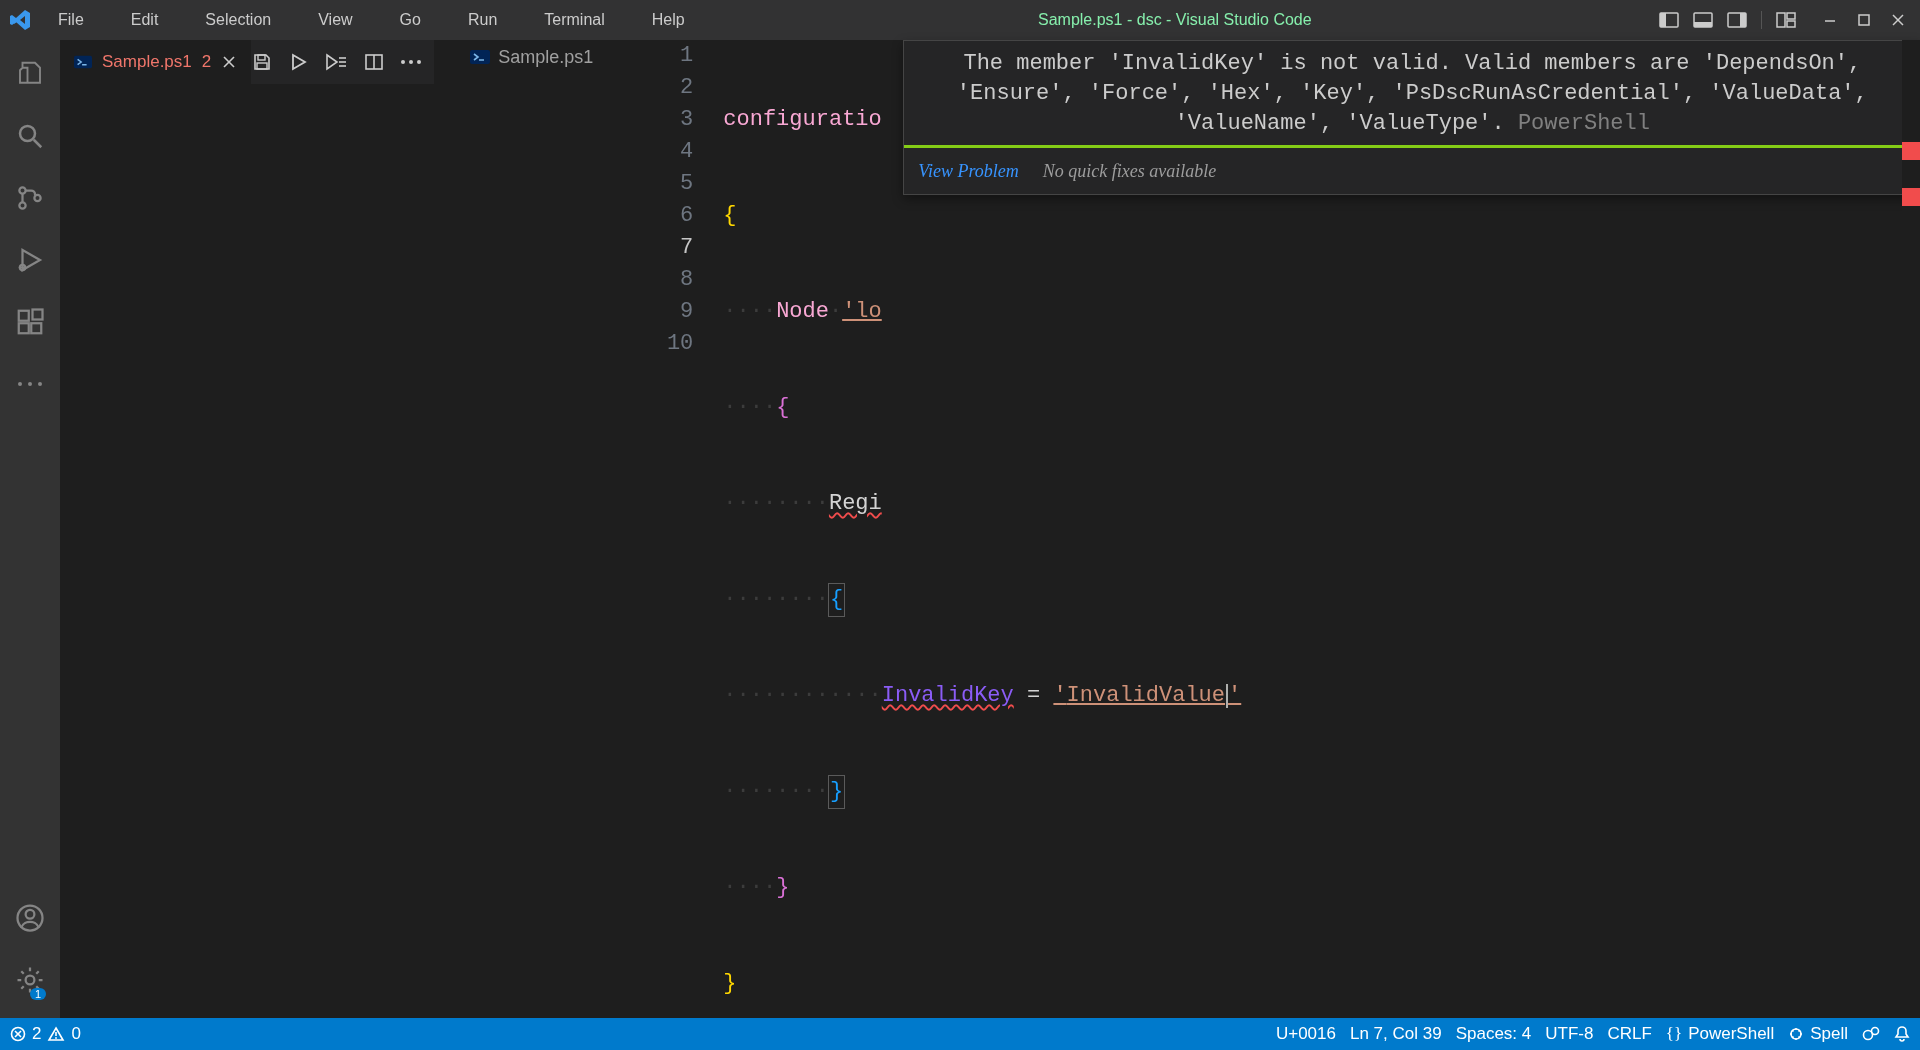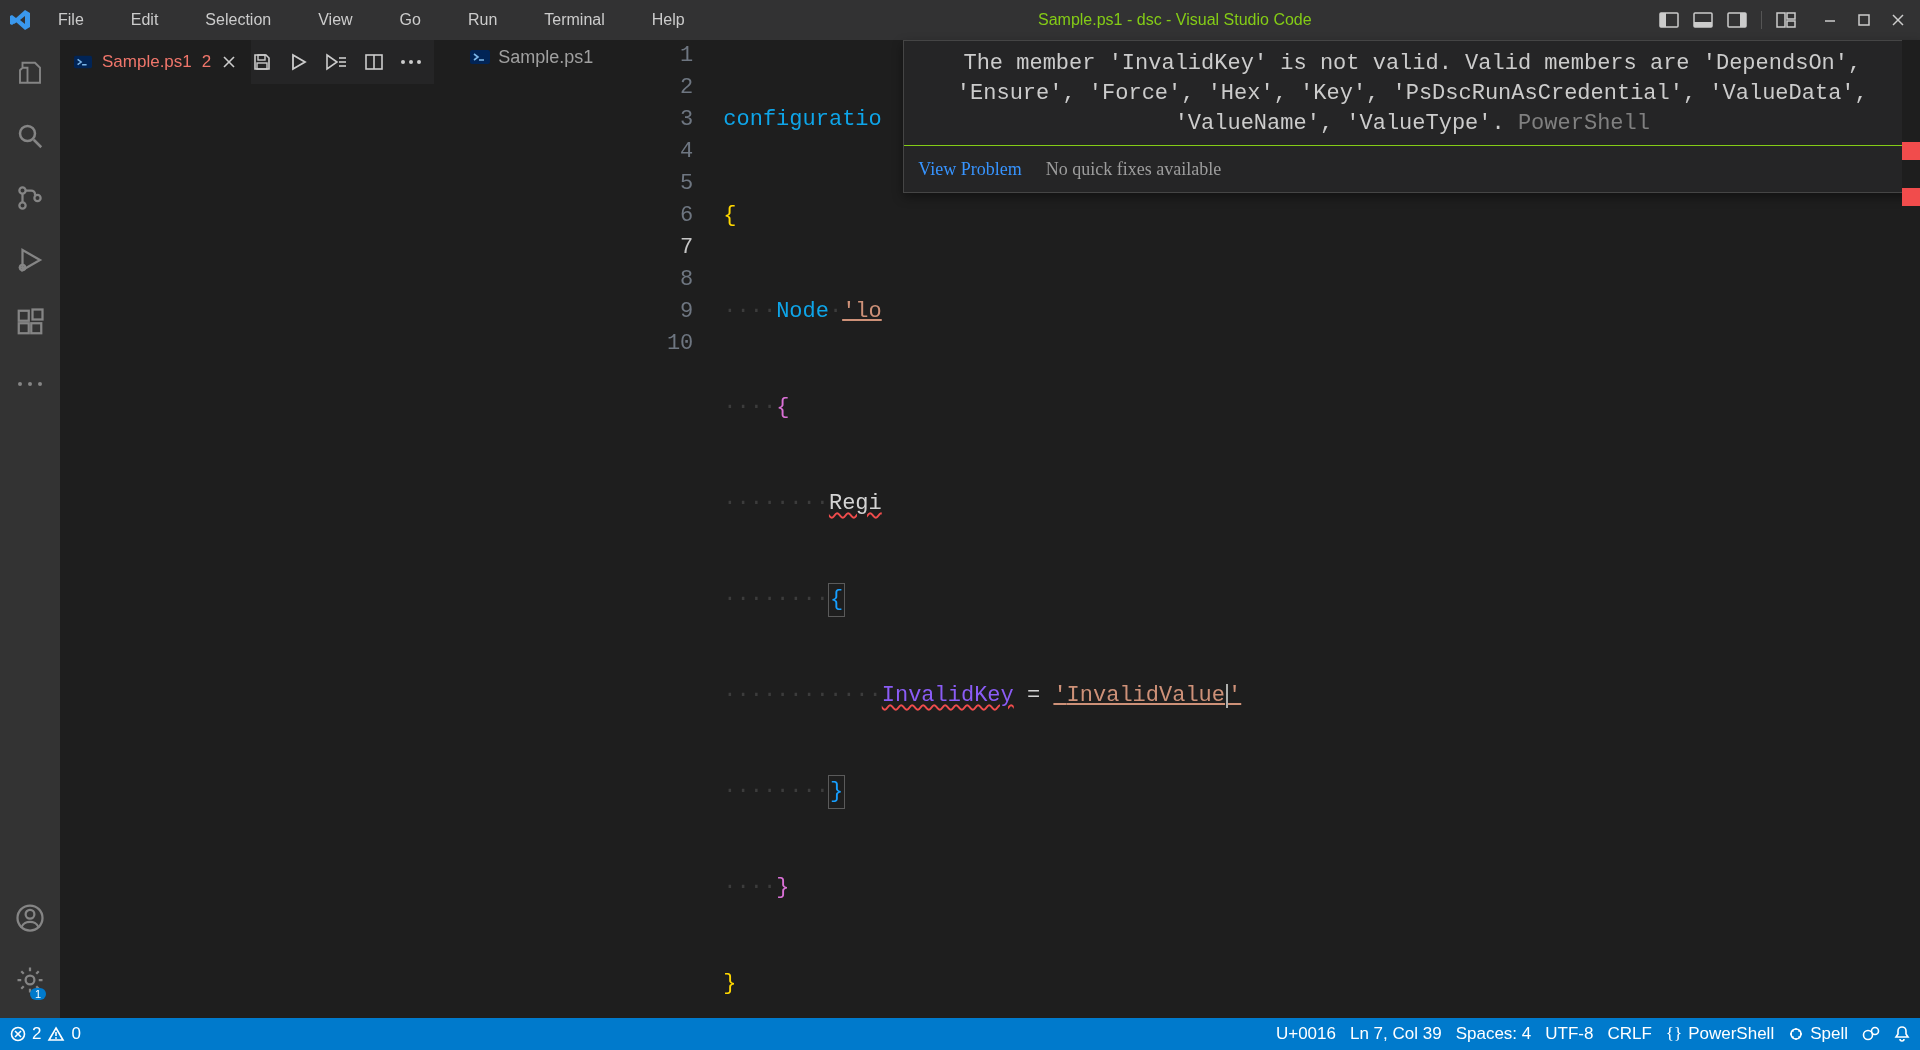--- a/index.html
+++ b/index.html
@@ -20,21 +20,21 @@
   background: #323233;
   display: flex;
   align-items: center;
   padding: 0 8px;
   color: #cccccc;
   font-size: 16px;
 }
 .titlebar .logo { width: 30px; margin-right: 10px; color:#3a98ed; }
 .titlebar .menu { display:flex; gap: 27px; }
 .titlebar .menu span { padding: 4px 10px; cursor:pointer; }
-.titlebar .title { flex: 1; text-align: center; color:#84cc16; }
+.titlebar .title { flex: 1; text-align: center; color:#86efac; }
 .titlebar .win-controls { display:flex; gap:6px; align-items:center; }
 .titlebar .win-controls .icon { width:28px; height:22px; display:flex; align-items:center; justify-content:center; cursor:pointer; color:#cccccc; }
 .titlebar .win-controls .sep { width:1px; height:18px; background:#555; margin:0 4px;}
 
 
 .activitybar {
   position:absolute; left:0; top:40px; bottom:32px; width:60px;
   background:#333333;
   display:flex; flex-direction:column; align-items:center;
   padding-top:10px;
@@ -66,21 +66,21 @@
 
 .breadcrumb { height:34px; background:#1e1e1e; display:flex; align-items:center; padding-left:36px; gap:10px; color:#a0a0a0; font-size:18px; }
 .breadcrumb .file-icon { width:18px; height:18px; }
 
 
 .editor { position:relative; flex:1; font-family: Consolas, "Courier New", monospace; font-size:22px; line-height:32px; }
 .gutter { position:absolute; left:0; top:0; bottom:0; width:120px; text-align:right; color:#6e7681; padding-right:20px; }
 .gutter .ln { height:32px; }
 .code { position:absolute; left:130px; right:0; top:0; bottom:0; white-space:pre; color:#d4d4d4; }
 .code-line { height:32px; display:flex; align-items:center; }
-.tok-keyword { color:#0ea5e9;text-align:center; }
+.tok-keyword { color:#f9a8d4;text-align:center; }
 .tok-brace { color:#ffd700; }
 .tok-brace-pink { color:#da70d6; }
 .tok-brace-blue { color:#179fff; }
 .tok-string { color:#ce9178;text-decoration:underline; }
 .tok-member { color:#8b5cf6; }
 .whitespace-dots { color:#3c3c3c; letter-spacing:0; }
 .squiggle { text-decoration: underline wavy #f14c4c; text-decoration-thickness:1.5px; text-underline-offset:3px;}
 .brace-box { outline:1px solid #5a5a5a; padding:0 1px; }
 .cursor { display:inline-block; width:2px; height:24px; background:#aeafad; vertical-align:middle; margin-left:1px; }
 
@@ -91,21 +91,21 @@
 
 .hover {
   position:absolute; left:310px; top:0px; width:1018px;
   background:#252526; border:1px solid #454545; color:#cccccc;
   font-family: Consolas, "Courier New", monospace; font-size:22px; line-height:30px;
   box-shadow:0 4px 10px rgba(0,0,0,0.4);
   text-align:center;
 }
 .hover .hover-msg { padding:8px 14px 6px; }
 .hover .hover-source { color:#808080; }
-.hover .hover-actions { border-top:1px solid #84cc16; padding:8px 14px; font-family:"Segoe UI"; font-size:18px; display:flex; gap:24px; }
+.hover .hover-actions { border-top:3px solid #84cc16; padding:8px 14px; font-family:"Segoe UI"; font-size:18px; display:flex; gap:24px;font-style:italic; }
 .hover .hover-link { color:#3794ff; cursor:pointer; }
 .hover .hover-nofix { color:#9d9d9d; }
 
 
 .scroll-region { position:absolute; right:0; top:0; bottom:0; width:18px; background:#1e1e1e; }
 .scroll-region .err-marker { position:absolute; right:0; width:18px; height:18px; background:#f14c4c; }
 
 
 .statusbar {
   position:absolute; left:0; right:0; bottom:0; height:32px;

